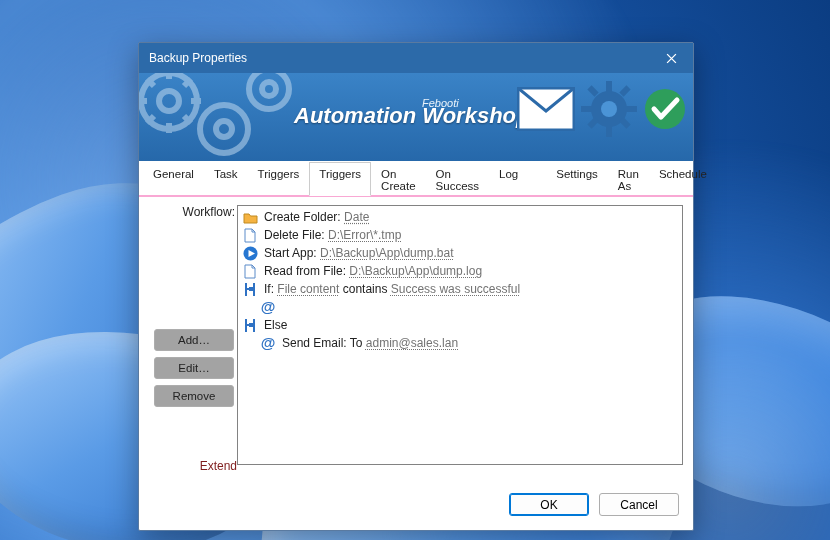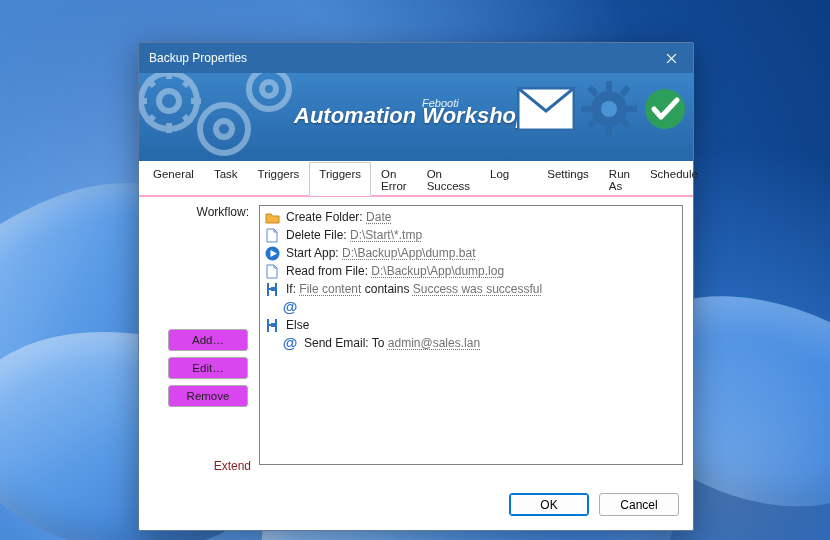--- a/index.html
+++ b/index.html
@@ -33,25 +33,25 @@
 .banner .brand .small { font-size:11px; font-style:italic; color:#e8f2fb; margin-left:128px; margin-bottom:-6px; }
 .banner .brand .big { font-size:22px; font-weight:600; font-style:italic; text-shadow:0 1px 2px rgba(0,0,0,0.4);}
 .banner .deco { position:absolute; right:6px; top:6px; display:flex; gap:4px; align-items:center;}
 
 
 .tabs { display:flex; padding:0 4px; border-bottom:2px solid #f9a8d4; background:#fff; font-size:11.5px; color:#222; }
 .tabs .tab { padding:5px 9px 4px; border:1px solid transparent; border-bottom:none; cursor:pointer; position:relative; top:1px; }
 .tabs .tab.active { border-color:#ccc; background:#fff; border-bottom:1px solid #fff; }
 
 
-.body { display:flex; padding:8px 10px 10px 26px; gap:8px; }
+.body { display:flex; padding:8px 10px 10px 12px; }
 .leftcol { width:86px; display:flex; flex-direction:column; align-items:flex-end; }
 .leftcol .lbl { font-size:12px; color:#222; margin-bottom:110px; padding-right:2px;}
 .leftcol .btncol { display:flex; flex-direction:column; gap:6px; align-items:center; width:100%; }
-.leftcol .btncol button { width:80px; height:22px; font-size:11.5px; background:#d946ef; border:1px solid #adadad; border-radius:3px; cursor:pointer; color:#222;}
+.leftcol .btncol button { width:80px; height:22px; font-size:11.5px; background:#a3a3a3; border:1px solid #adadad; border-radius:3px; cursor:pointer; color:#222;}
 .leftcol .extend { margin-top:52px; font-size:12px; color:#7f1d1d; cursor:pointer; }
 
 
 .tree { flex:1; height:260px; border:1px solid #828282; background:#fff; font-size:12px; color:#222; padding:2px 2px; overflow:auto;}
 .row { display:flex; align-items:center; padding:1px 2px; gap:6px; white-space:nowrap; }
 .row.indent1 { padding-left:20px; }
 .row .ico { width:16px; height:16px; flex-shrink:0; display:flex; align-items:center; justify-content:center; }
 .row .txt a { color:#737373; text-decoration:underline dotted #555; text-underline-offset:2px; }
 .row .txt a.dotted { text-decoration: underline dotted;}
 
@@ -133,21 +133,21 @@
           <path d="M11 22 L18 30 L34 13" stroke="#fff" stroke-width="5" fill="none" stroke-linecap="round" stroke-linejoin="round"></path>
         </svg>
     </div>
   </div>
 
   <div class="tabs" id="tabs">
       <div class="tab">General</div>
       <div class="tab">Task</div>
       <div class="tab">Triggers</div>
       <div class="tab active">Triggers</div>
-      <div class="tab">On Error</div>
+      <div class="tab">On Create</div>
       <div class="tab">On Success</div>
       <div class="tab">Log</div>
       <div style="flex: 0 0 18px;"></div>
       <div class="tab">Settings</div>
       <div class="tab">Run As</div>
       <div class="tab">Schedule</div>
     </div>
 
   <div class="body">
     <div class="leftcol">
@@ -168,21 +168,21 @@
           </span>
           <span class="txt"><span>Create Folder: </span><a class="dotted">Date</a></span>
         </div>
         <div class="row">
           <span class="ico file">
             <svg width="12" height="15" viewBox="0 0 12 15">
               <path d="M1 1h7l3 3v10H1z" stroke-width="1"></path>
               <path d="M8 1v3h3" stroke-width="1" fill="none"></path>
             </svg>
           </span>
-          <span class="txt"><span>Delete File: </span><a class="dotted">D:\Start\*.tmp</a></span>
+          <span class="txt"><span>Delete File: </span><a class="dotted">D:\Error\*.tmp</a></span>
         </div>
         <div class="row">
           <span class="ico play">
             <svg width="15" height="15" viewBox="0 0 15 15">
               <circle cx="7.5" cy="7.5" r="7"></circle>
               <polygon points="5.5,4 12,7.5 5.5,11"></polygon>
             </svg>
           </span>
           <span class="txt"><span>Start App: </span><a class="dotted">D:\Backup\App\dump.bat</a></span>
         </div>

